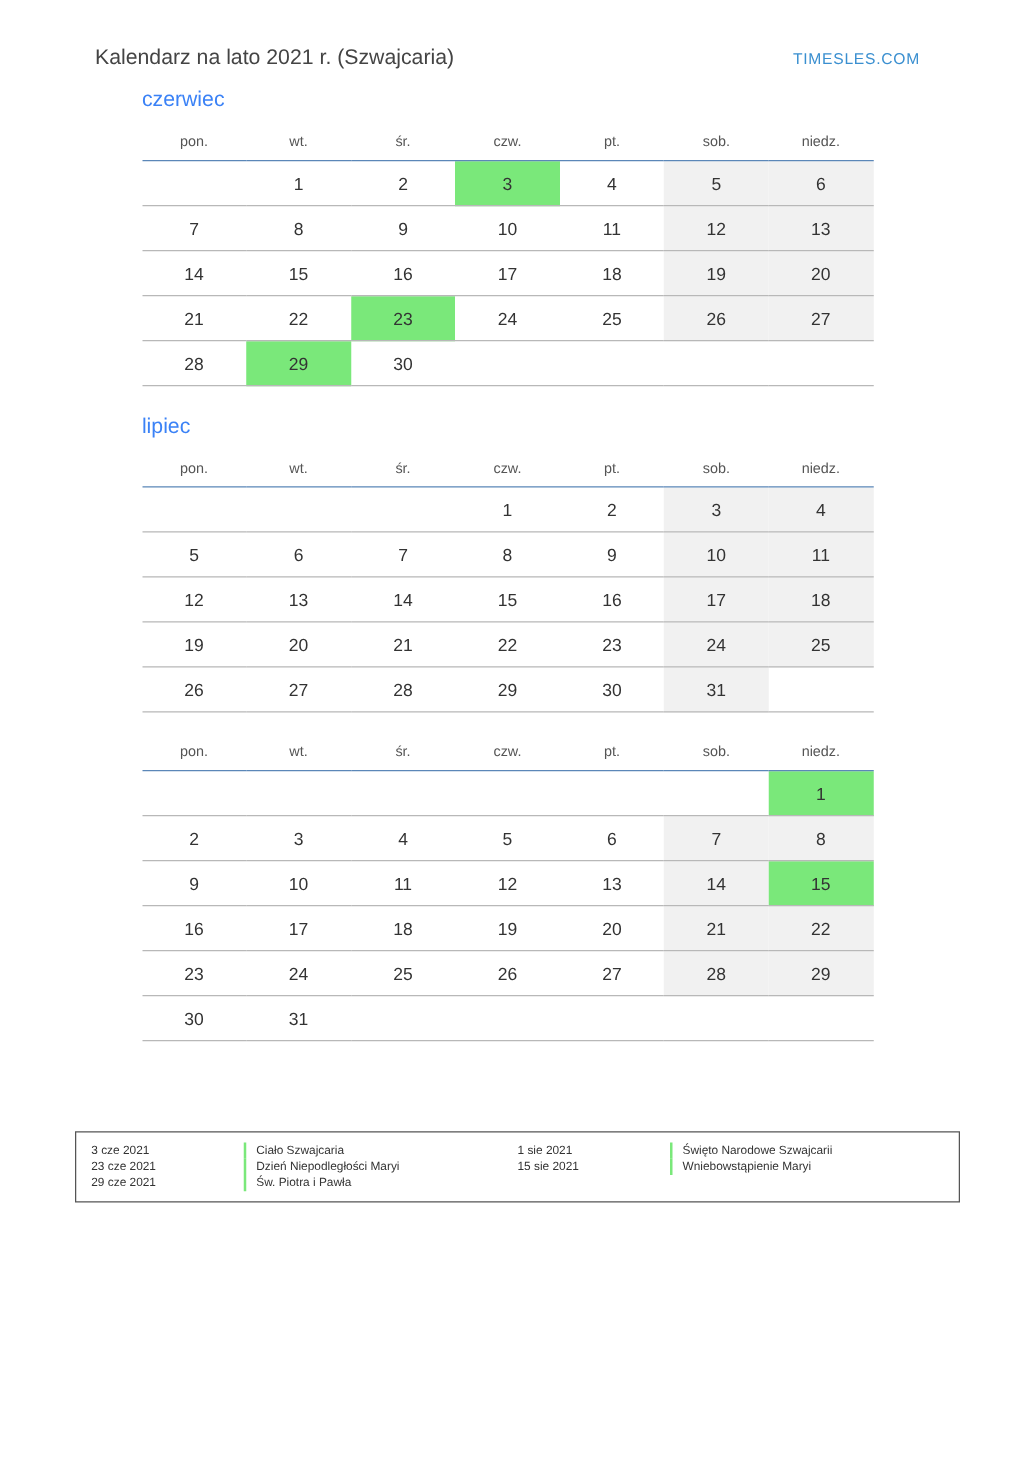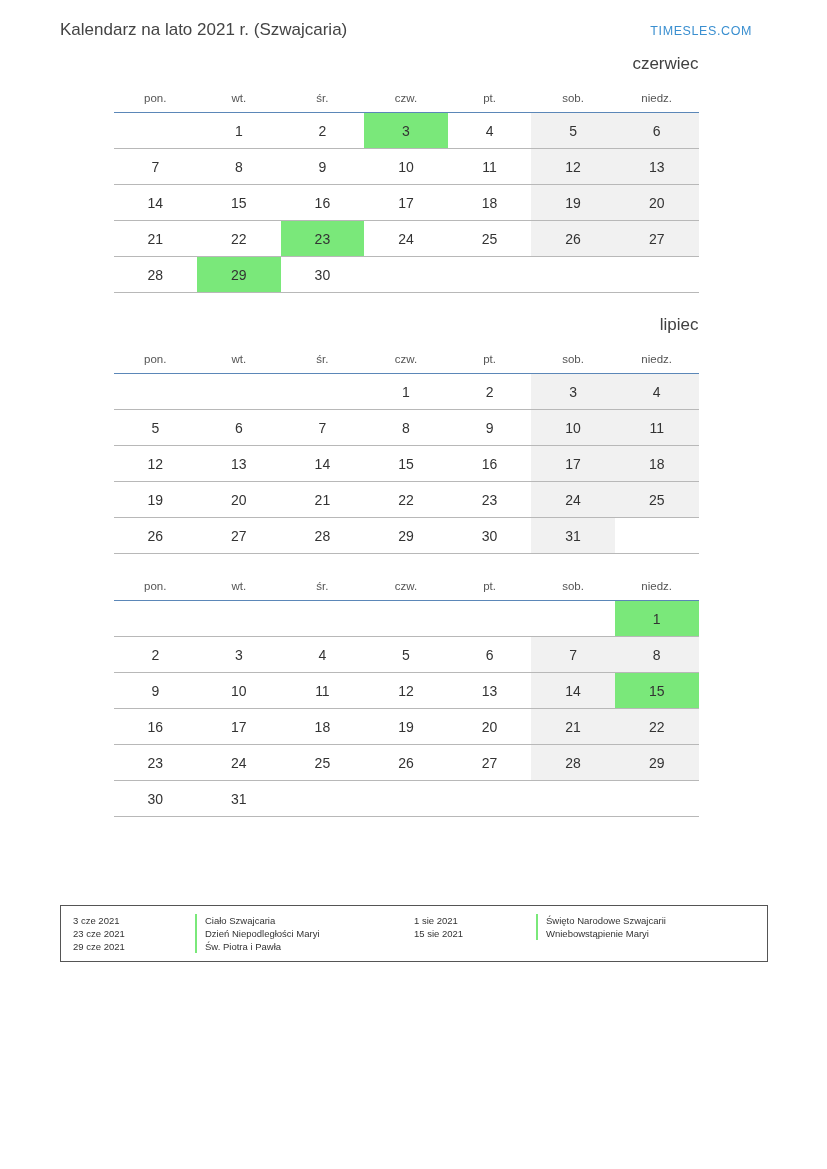--- a/index.html
+++ b/index.html
@@ -12,21 +12,21 @@
     height: 1169px;
     font-family: "Liberation Sans", sans-serif;
     color: #333333;
     position: relative;
   }
   .page {
     position: relative;
     width: 812px;
     height: 1169px;
     box-sizing: border-box;
-    padding: 0;
+    padding: 16px;
   }
   .header {
     display: flex;
     align-items: baseline;
     justify-content: space-between;
     padding: 20px 60px 0 60px;
   }
   .doc-title {
     font-size: 17px;
     color: #444444;
@@ -39,23 +39,23 @@
     letter-spacing: 0.6px;
   }
   .months {
     margin-top: 14px;
   }
   .month-block {
     margin: 0 auto 22px auto;
     width: 585px;
   }
   .month-title {
-    text-align: right;
+    text-align: left;
     font-size: 17px;
-    color: #404040;
+    color: #3b82f6;
     font-weight: normal;
     margin: 0 0 14px 0;
   }
   table.cal {
     border-collapse: collapse;
     width: 585px;
     table-layout: fixed;
   }
   table.cal th {
     font-size: 11.5px;

